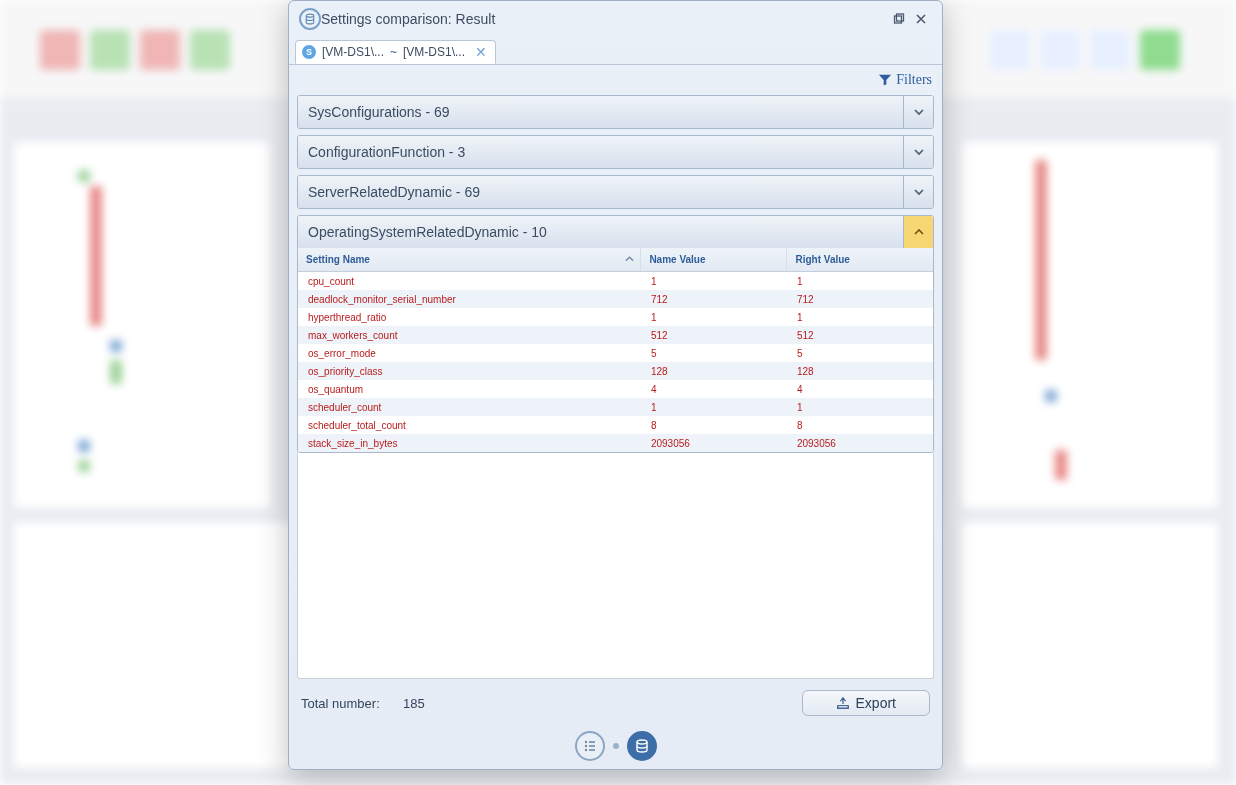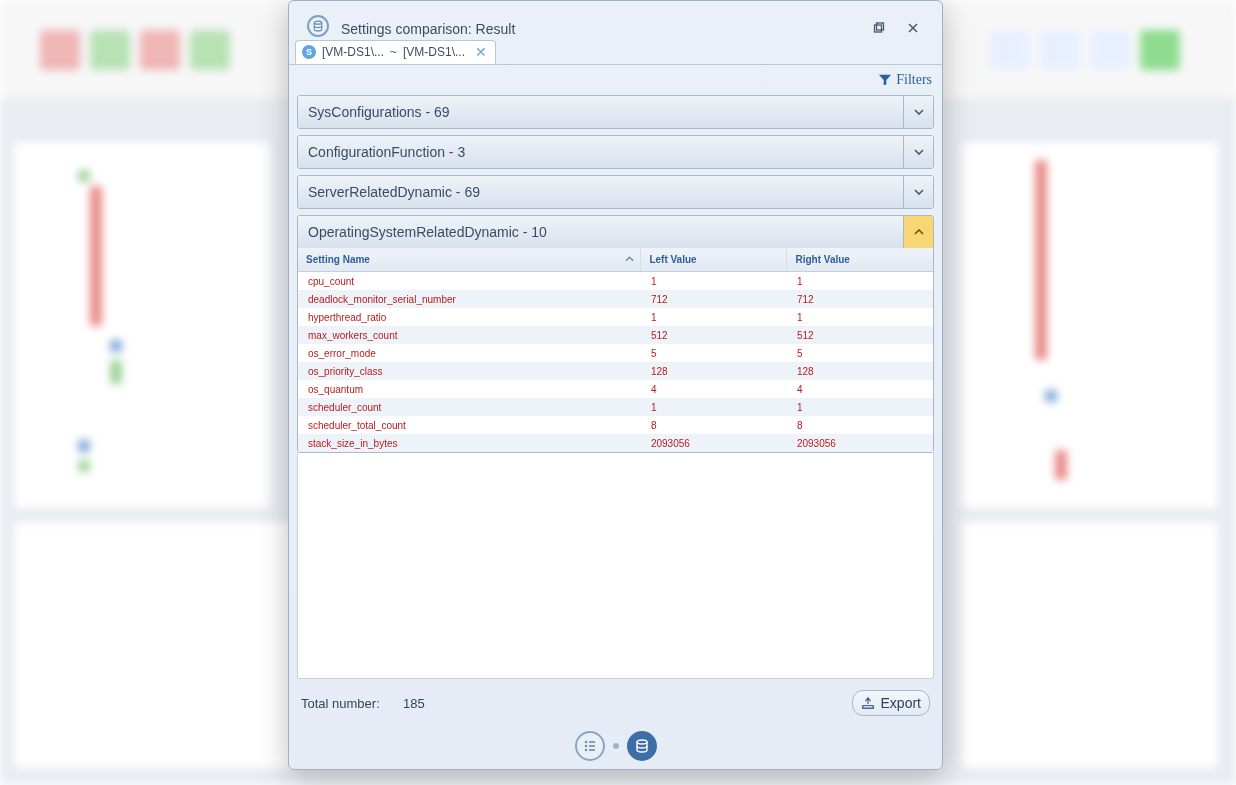--- a/index.html
+++ b/index.html
@@ -22,21 +22,21 @@
     position: absolute;
     left: 288px; top: 0px;
     width: 655px; height: 770px;
     background: linear-gradient(#eaf0f8, #e6ecf5);
     border: 1px solid #9fb0c6;
     border-radius: 6px;
     box-shadow: 0 8px 30px rgba(0,0,0,0.25);
     display:flex; flex-direction:column;
   }
   .titlebar {
-    display:flex; align-items:flex-end; height:36px; padding:0 18px; gap:12px;
+    display:flex; align-items:center; height:36px; padding:0 10px; gap:0;
   }
   .titlebar .title-icon {
     width:22px; height:22px; border-radius:50%;
     border:2px solid #7aa0c9; background:#eaf1f9;
     display:flex; align-items:center; justify-content:center;
   }
   .titlebar .title-icon svg{width:12px;height:12px;}
   .titlebar .title { flex:1; font-size:14px; color:#3d4c61; }
   .win-btn {
     width:22px;height:18px; display:flex;align-items:center;justify-content:center;
@@ -95,22 +95,22 @@
   .tbl tbody tr:nth-child(even){background:#edf3f9;}
   .tbl tbody td{ padding:3.5px 10px; color:#b91c1c;}
   .filler { flex:1; background:#fff; border:1px solid #c7d0dc; border-top:none; border-radius:0 0 3px 3px; margin-top:-6px;}
   .bottombar {
     display:flex; align-items:center; padding:4px 12px; gap:8px; height:40px; color:#33455c;
   }
   .bottombar .spacer{flex:1;}
   .export-btn{
     display:flex; align-items:center; gap:6px;
     background: linear-gradient(#f4f7fb,#e3eaf3);
-    border:1px solid #a9b8cb; border-radius:11px;
-    padding:4px 8px; color:#2d3f57; font-size:14px; cursor:pointer;
+    border:1px solid #a9b8cb; border-radius:6px;
+    padding:4px 33px; color:#2d3f57; font-size:14px; cursor:pointer;
   }
   .export-btn svg{width:14px;height:14px;}
   .footer-icons{
     display:flex; align-items:center; justify-content:center; gap:8px;
     height:46px;
   }
   .foot-icon{
     width:30px;height:30px;border-radius:50%; border:2px solid #8aa6c3;
     display:flex;align-items:center;justify-content:center; cursor:pointer;
     background:#e9eff7;
@@ -246,21 +246,21 @@
         <thead>
           <tr>
             <th>
               <span>Setting Name</span>
               <span class="sort-ind">
                 <svg width="9" height="9" viewBox="0 0 10 10">
                     <path d="M1 7l4-4 4 4" fill="none" stroke="#6e88a8" stroke-width="1.5"></path>
                   </svg>
               </span>
             </th>
-            <th>Left Value</th>
+            <th>Name Value</th>
             <th>Right Value</th>
           </tr>
         </thead>
         <tbody id="rows-body">
             <tr>
               <td>cpu_count</td>
               <td>1</td>
               <td>1</td>
             </tr>
             <tr>

